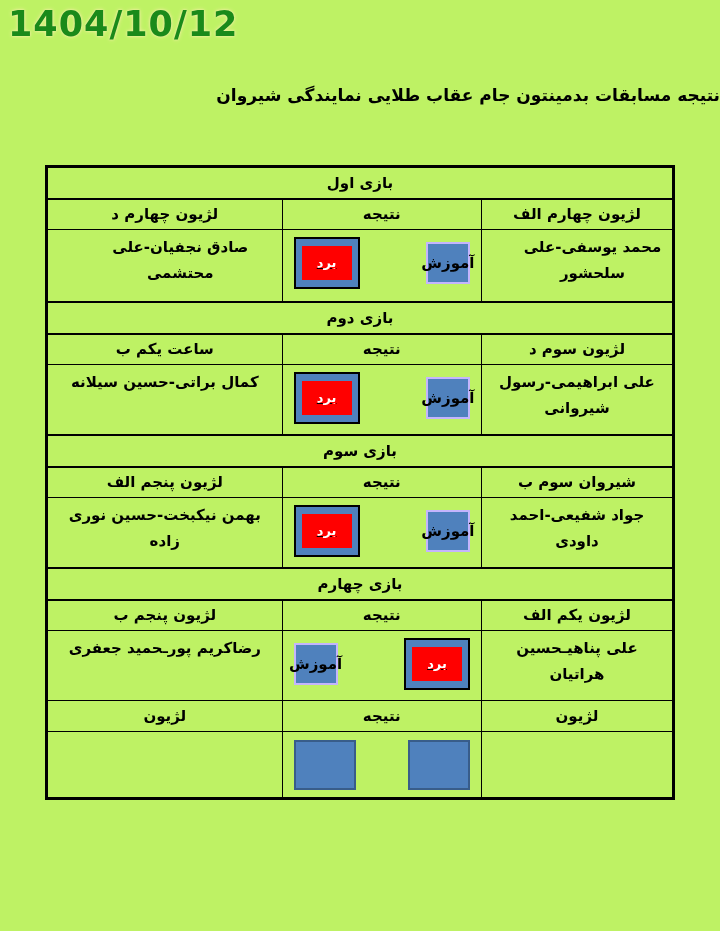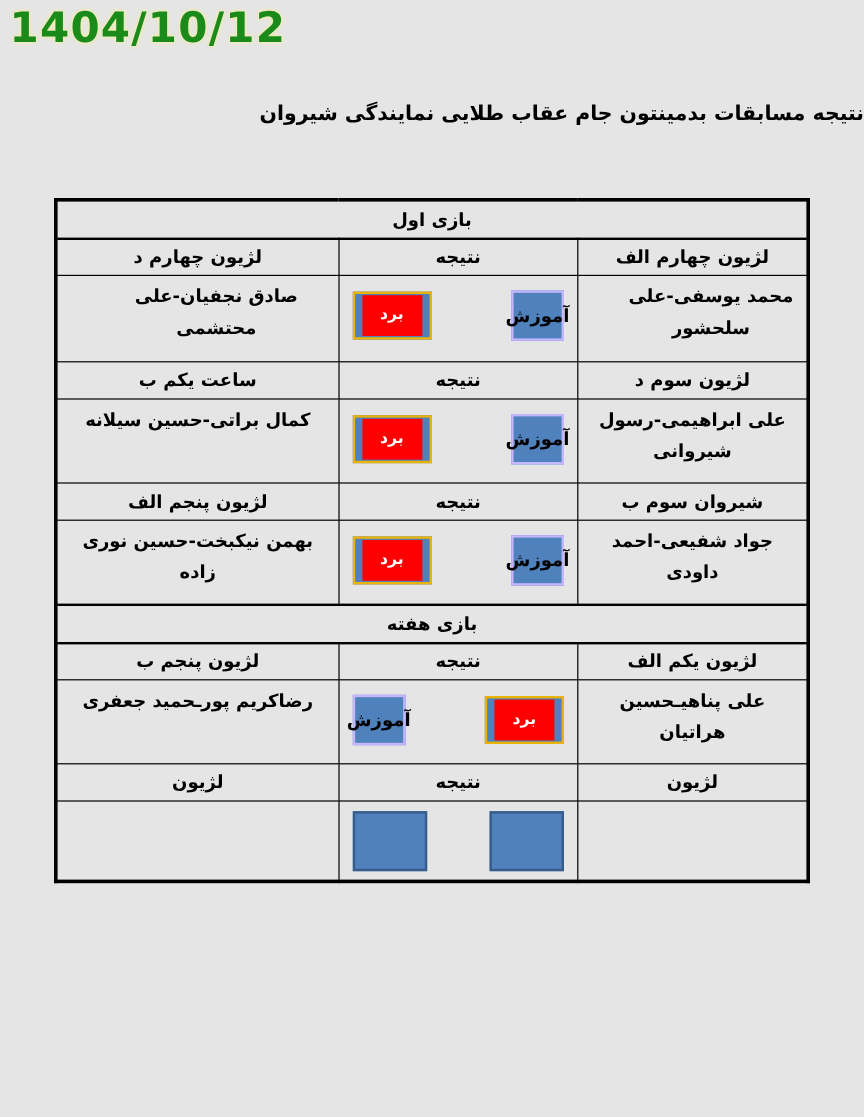--- a/index.html
+++ b/index.html
@@ -1,18 +1,18 @@
 <!DOCTYPE html>
 <html lang="fa"><head>
 <meta charset="utf-8">
 <style>
   * { margin:0; padding:0; box-sizing:border-box; }
   html,body { background:#ffffff; }
   body { font-family:"DejaVu Sans","Liberation Sans",sans-serif; }
-  .page { position:relative; width:720px; height:931px; background:#e5e5e5; overflow:hidden; }
+  .page { position:relative; width:720px; height:931px; background:#bef264; overflow:hidden; }
 
   .date {
     position:absolute; top:4px; left:8px;
     font-size:35px; font-weight:bold; color:#1a8a1a;
     letter-spacing:1px; direction:ltr;
     text-shadow: 0 0 4px #f2eda0, 0 0 2px #f6f2b0;
   }
 
   .title-line { position:absolute; width:100%; text-align:right; direction:rtl;
     font-weight:bold; color:#000; font-size:17px; }
@@ -38,22 +38,22 @@
   tbody.h72 .players td { height:72px;padding-left:39px; }
   tbody.h64 .players td { height:64px; }
 
   .result-cell { padding:0 !important; }
   .result-flex {
     display:flex; justify-content:space-between; align-items:center;
     height:64px; padding:0 11px; margin-top:1px;
   }
 
   .box-frame {
-    width:66px; height:40px; background:#4f81bd; border:2px solid #eab308;
-    display:flex; align-items:center; justify-content:center; flex:0 0 auto;
+    width:66px; height:52px; background:#4f81bd; border:2px solid #000000;
+    display:flex; align-items:center; justify-content:center; flex:0 0 auto;text-decoration:underline;
   }
   .win-inner {
     width:50px; height:34px; background:#ff0000; color:#ffffff;
     font-size:13px; font-weight:bold;
     display:flex; align-items:center; justify-content:center;
   }
   .box-training {
     width:44px; height:42px; background:#4f81bd; border:2px solid #c4b5fd;
     color:#000; font-size:15px; font-weight:bold;
     display:flex; align-items:center; justify-content:center; flex:0 0 auto;
@@ -96,40 +96,46 @@
               <div class="box-frame">
                 <div class="win-inner">برد</div>
               </div>
             </div>
           </td>
         <td>صادق نجفیان-علی محتشمی</td>
       </tr>
     </tbody>
 
     <tbody>
+      <tr class="game-title">
+          <td colspan="3">بازی دوم</td>
+        </tr>
       <tr class="cols-header">
         <td>لژیون سوم د</td>
         <td>نتیجه</td>
         <td>ساعت یکم ب</td>
       </tr>
       <tr class="players">
         <td>علی ابراهیمی-رسول شیروانی</td>
         <td class="result-cell">
             <div class="result-flex">
               <div class="box-training">آموزش</div>
               <div class="box-frame">
                 <div class="win-inner">برد</div>
               </div>
             </div>
           </td>
         <td>کمال براتی-حسین سیلانه</td>
       </tr>
     </tbody>
 
     <tbody>
+      <tr class="game-title">
+          <td colspan="3">بازی سوم</td>
+        </tr>
       <tr class="cols-header">
         <td>شیروان سوم ب</td>
         <td>نتیجه</td>
         <td>لژیون پنجم الف</td>
       </tr>
       <tr class="players">
         <td>جواد شفیعی-احمد داودی</td>
         <td class="result-cell">
             <div class="result-flex">
               <div class="box-training">آموزش</div>
@@ -137,21 +143,21 @@
                 <div class="win-inner">برد</div>
               </div>
             </div>
           </td>
         <td>بهمن نیکبخت-حسین نوری زاده</td>
       </tr>
     </tbody>
 
     <tbody>
       <tr class="game-title">
-          <td colspan="3">بازی هفته</td>
+          <td colspan="3">بازی چهارم</td>
         </tr>
       <tr class="cols-header">
         <td>لژیون یکم الف</td>
         <td>نتیجه</td>
         <td>لژیون پنجم ب</td>
       </tr>
       <tr class="players">
         <td>علی پناهیـحسین هراتیان</td>
         <td class="result-cell">
             <div class="result-flex">

